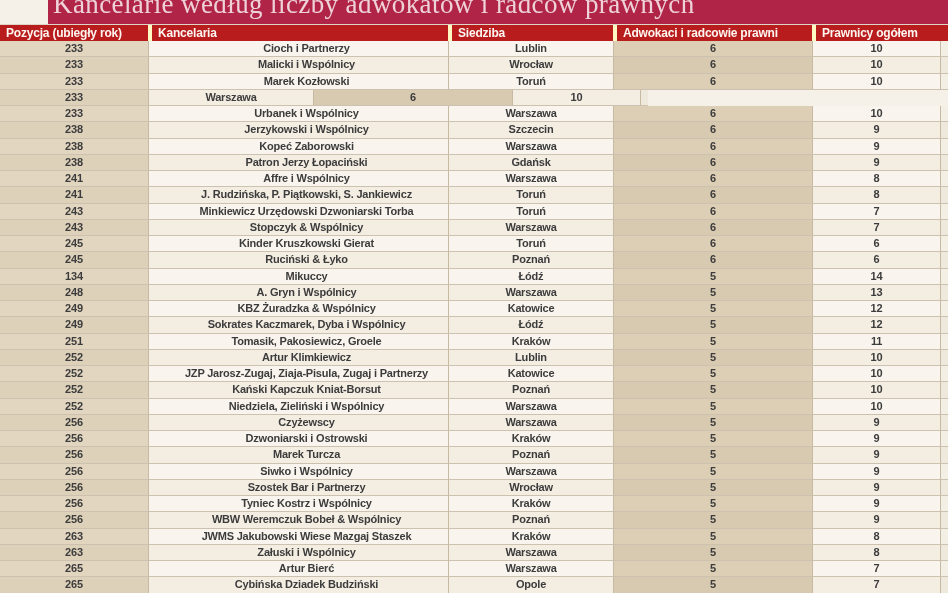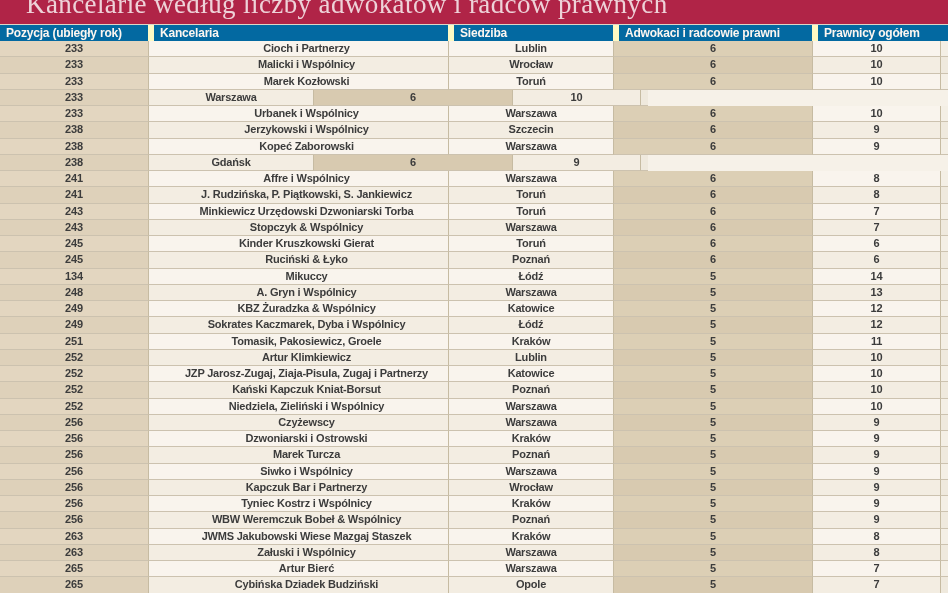--- a/index.html
+++ b/index.html
@@ -5,47 +5,48 @@
   * { box-sizing: border-box; margin: 0; padding: 0; }
   html,body { width: 948px; height: 593px; overflow: hidden; }
   body {
     font-family: "Liberation Sans", sans-serif;
     background: #f6f1e8;
   }
   .title-band {
     height: 24px;
     background: #b02447;
     overflow: hidden;
-    padding-left: 26px;
+    padding-left: 5px;
+    margin-left: 48px;
   }
   .title-text {
     display: block;
     margin-top: -11px;
     font-family: "Liberation Serif", serif;
     font-size: 27px;
     font-weight: 400;
     color: #eed2d8;
     letter-spacing: 0.4px;
     white-space: nowrap;
   }
   .header-row {
     display: flex;
     height: 17px;
-    background: #0369a1;
+    background: #b91c1c;
     border-top: 1px solid #ded5c6;
   }
   .hcell {
     flex: none;
     color: #fdf6f0;
     font-size: 12px;
     font-weight: bold;
     line-height: 16px;
     padding-left: 6px;
     letter-spacing: -0.2px;
-    border-left: 6px solid #fef9c3;
+    border-left: 4px solid #fef9c3;
     white-space: nowrap;
     overflow: hidden;
   }
   .hcell:first-child { border-left: none; }
   .w1 { width: 148px; }
   .w2 { width: 300px; }
   .w3 { width: 165px; }
   .w4 { width: 199px; }
   .w5 { width: 136px; }
   .table-body { width: 948px; border-radius: 25px; }
@@ -142,20 +143,21 @@
     <div class="row">
       <div class="cell w1 col-pos">238</div>
       <div class="cell w2 col-light name">Kopeć Zaborowski</div>
       <div class="cell w3 col-light">Warszawa</div>
       <div class="cell w4 col-adw">6</div>
       <div class="cell c5 col-light">9</div>
       <div class="cell filler col-last"></div>
     </div>
     <div class="row">
       <div class="cell w1 col-pos">238</div>
+      <div class="cell w2 col-light name">Patron Jerzy Łopaciński</div>
       <div class="cell w3 col-light">Gdańsk</div>
       <div class="cell w4 col-adw">6</div>
       <div class="cell c5 col-light">9</div>
       <div class="cell filler col-last"></div>
     </div>
     <div class="row">
       <div class="cell w1 col-pos">241</div>
       <div class="cell w2 col-light name">Affre i Wspólnicy</div>
       <div class="cell w3 col-light">Warszawa</div>
       <div class="cell w4 col-adw">6</div>
@@ -301,21 +303,21 @@
     <div class="row">
       <div class="cell w1 col-pos">256</div>
       <div class="cell w2 col-light name">Siwko i Wspólnicy</div>
       <div class="cell w3 col-light">Warszawa</div>
       <div class="cell w4 col-adw">5</div>
       <div class="cell c5 col-light">9</div>
       <div class="cell filler col-last"></div>
     </div>
     <div class="row">
       <div class="cell w1 col-pos">256</div>
-      <div class="cell w2 col-light name">Kapczuk Bar i Partnerzy</div>
+      <div class="cell w2 col-light name">Szostek Bar i Partnerzy</div>
       <div class="cell w3 col-light">Wrocław</div>
       <div class="cell w4 col-adw">5</div>
       <div class="cell c5 col-light">9</div>
       <div class="cell filler col-last"></div>
     </div>
     <div class="row">
       <div class="cell w1 col-pos">256</div>
       <div class="cell w2 col-light name">Tyniec Kostrz i Wspólnicy</div>
       <div class="cell w3 col-light">Kraków</div>
       <div class="cell w4 col-adw">5</div>

